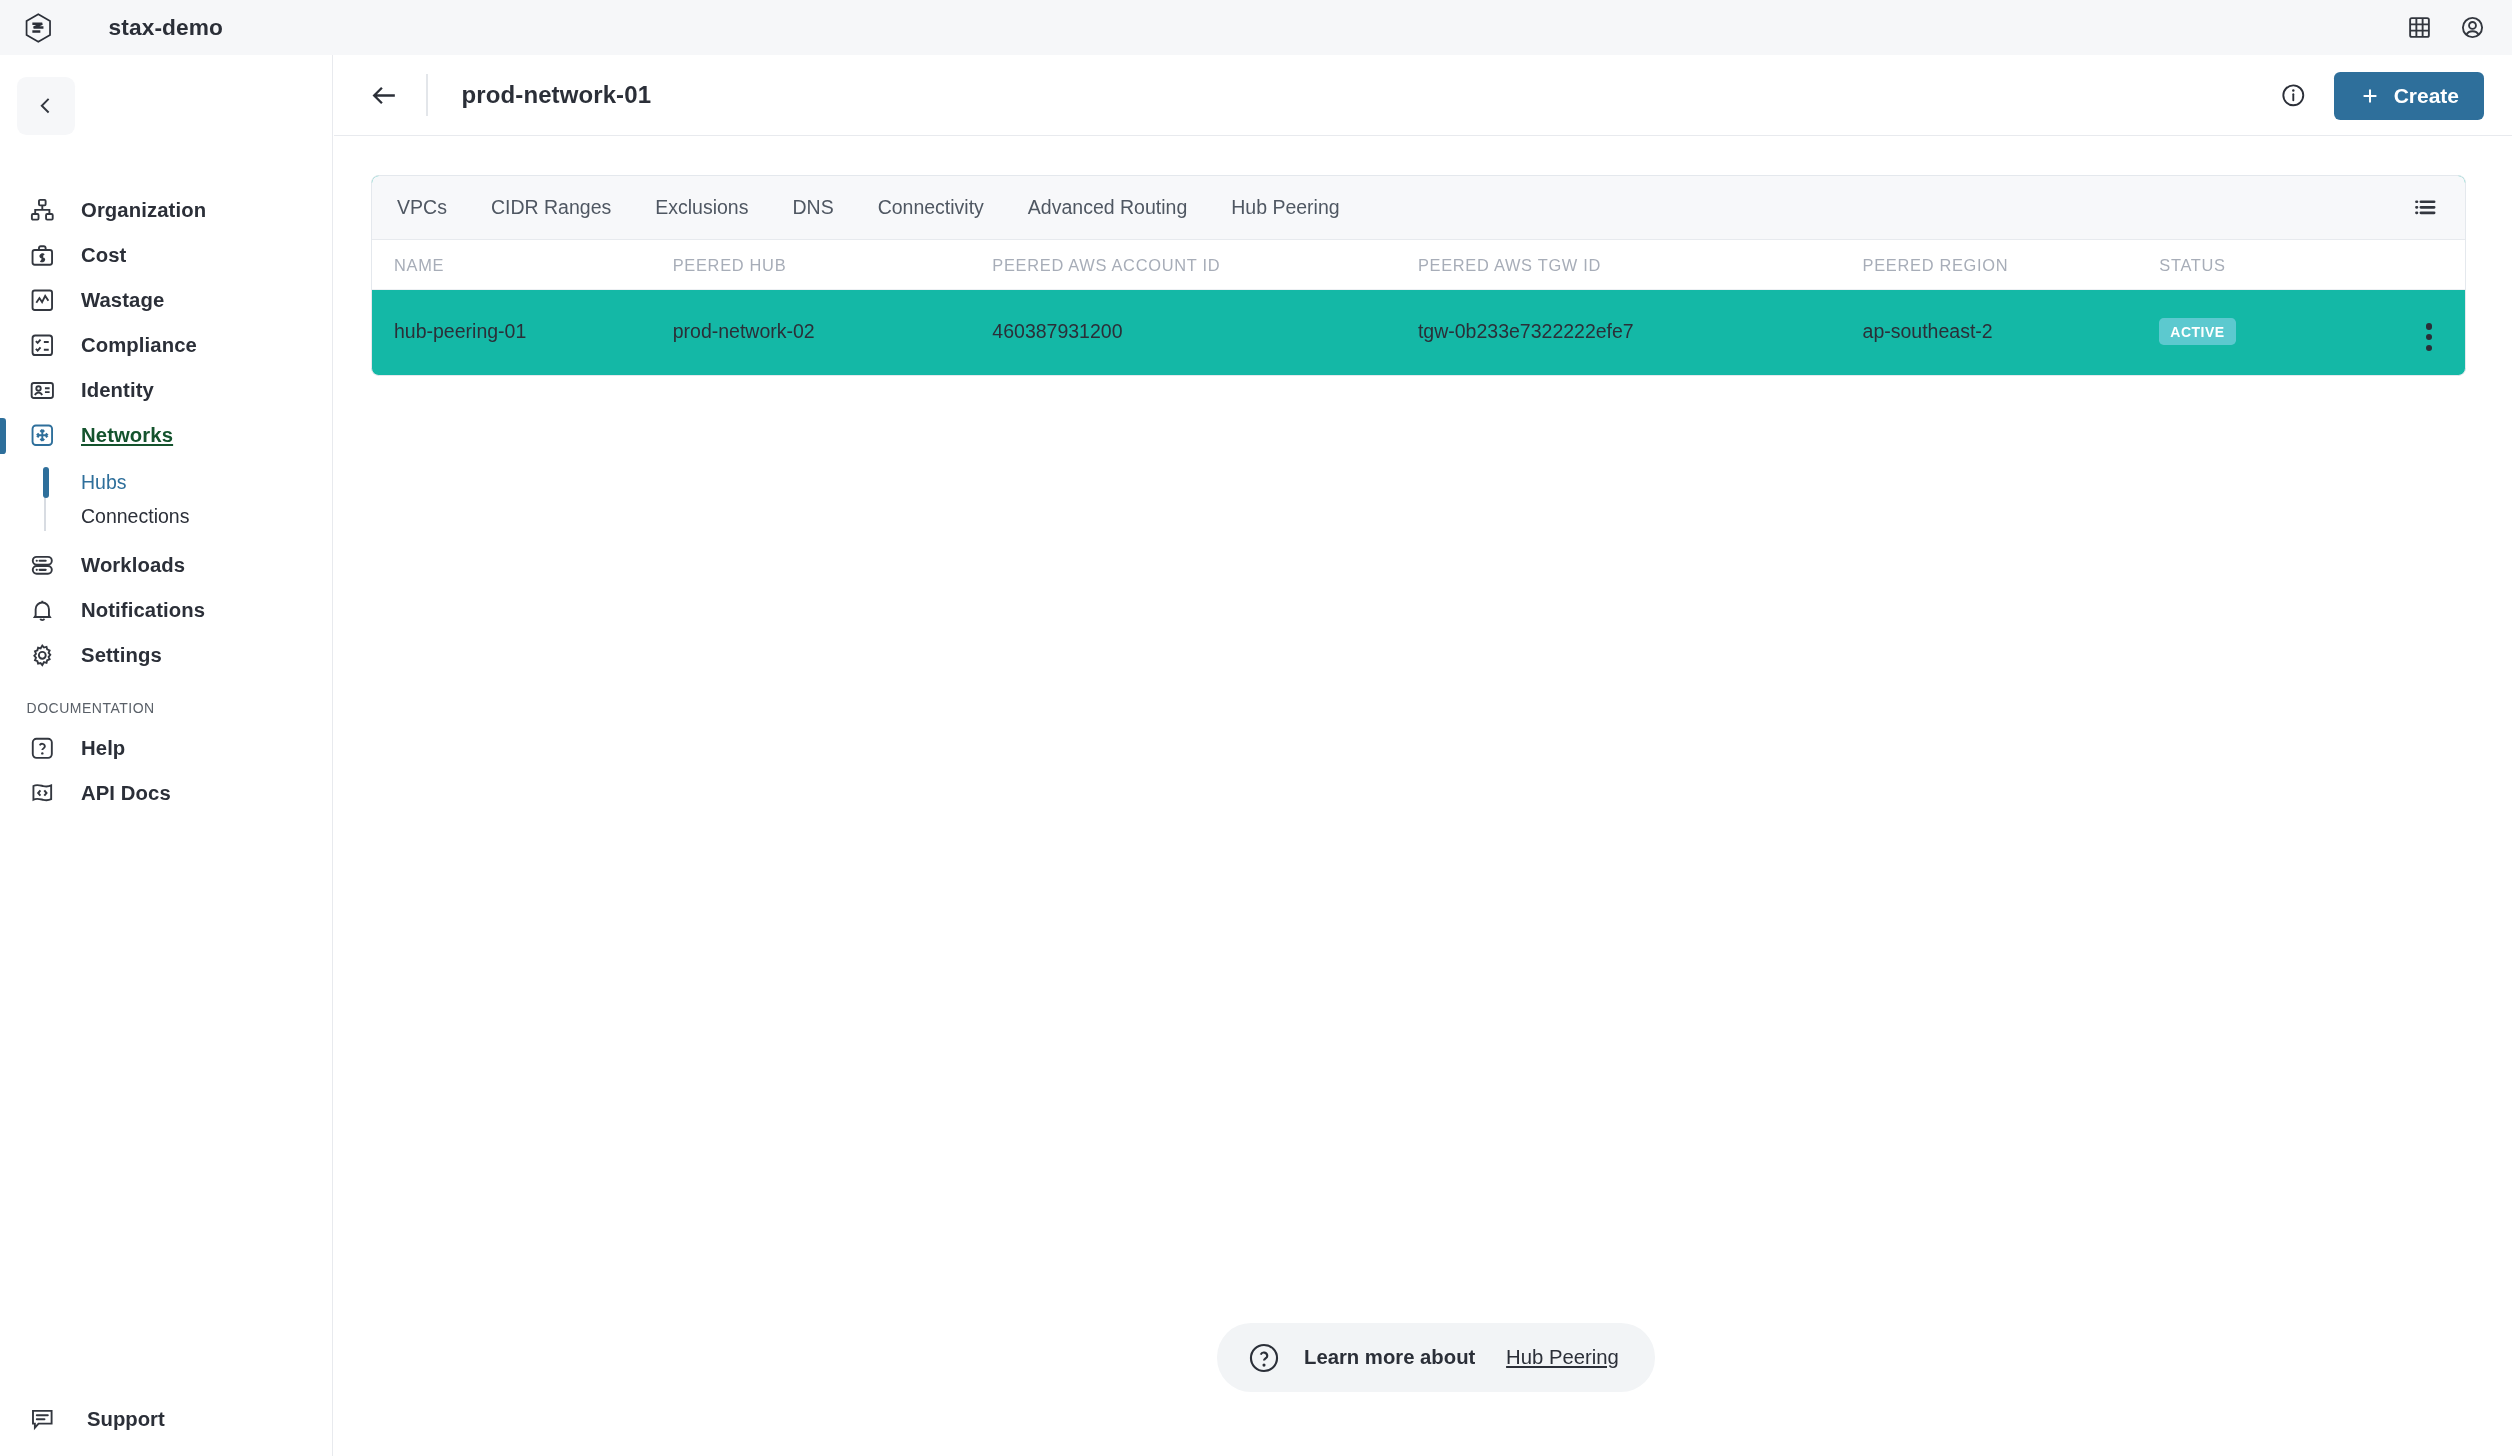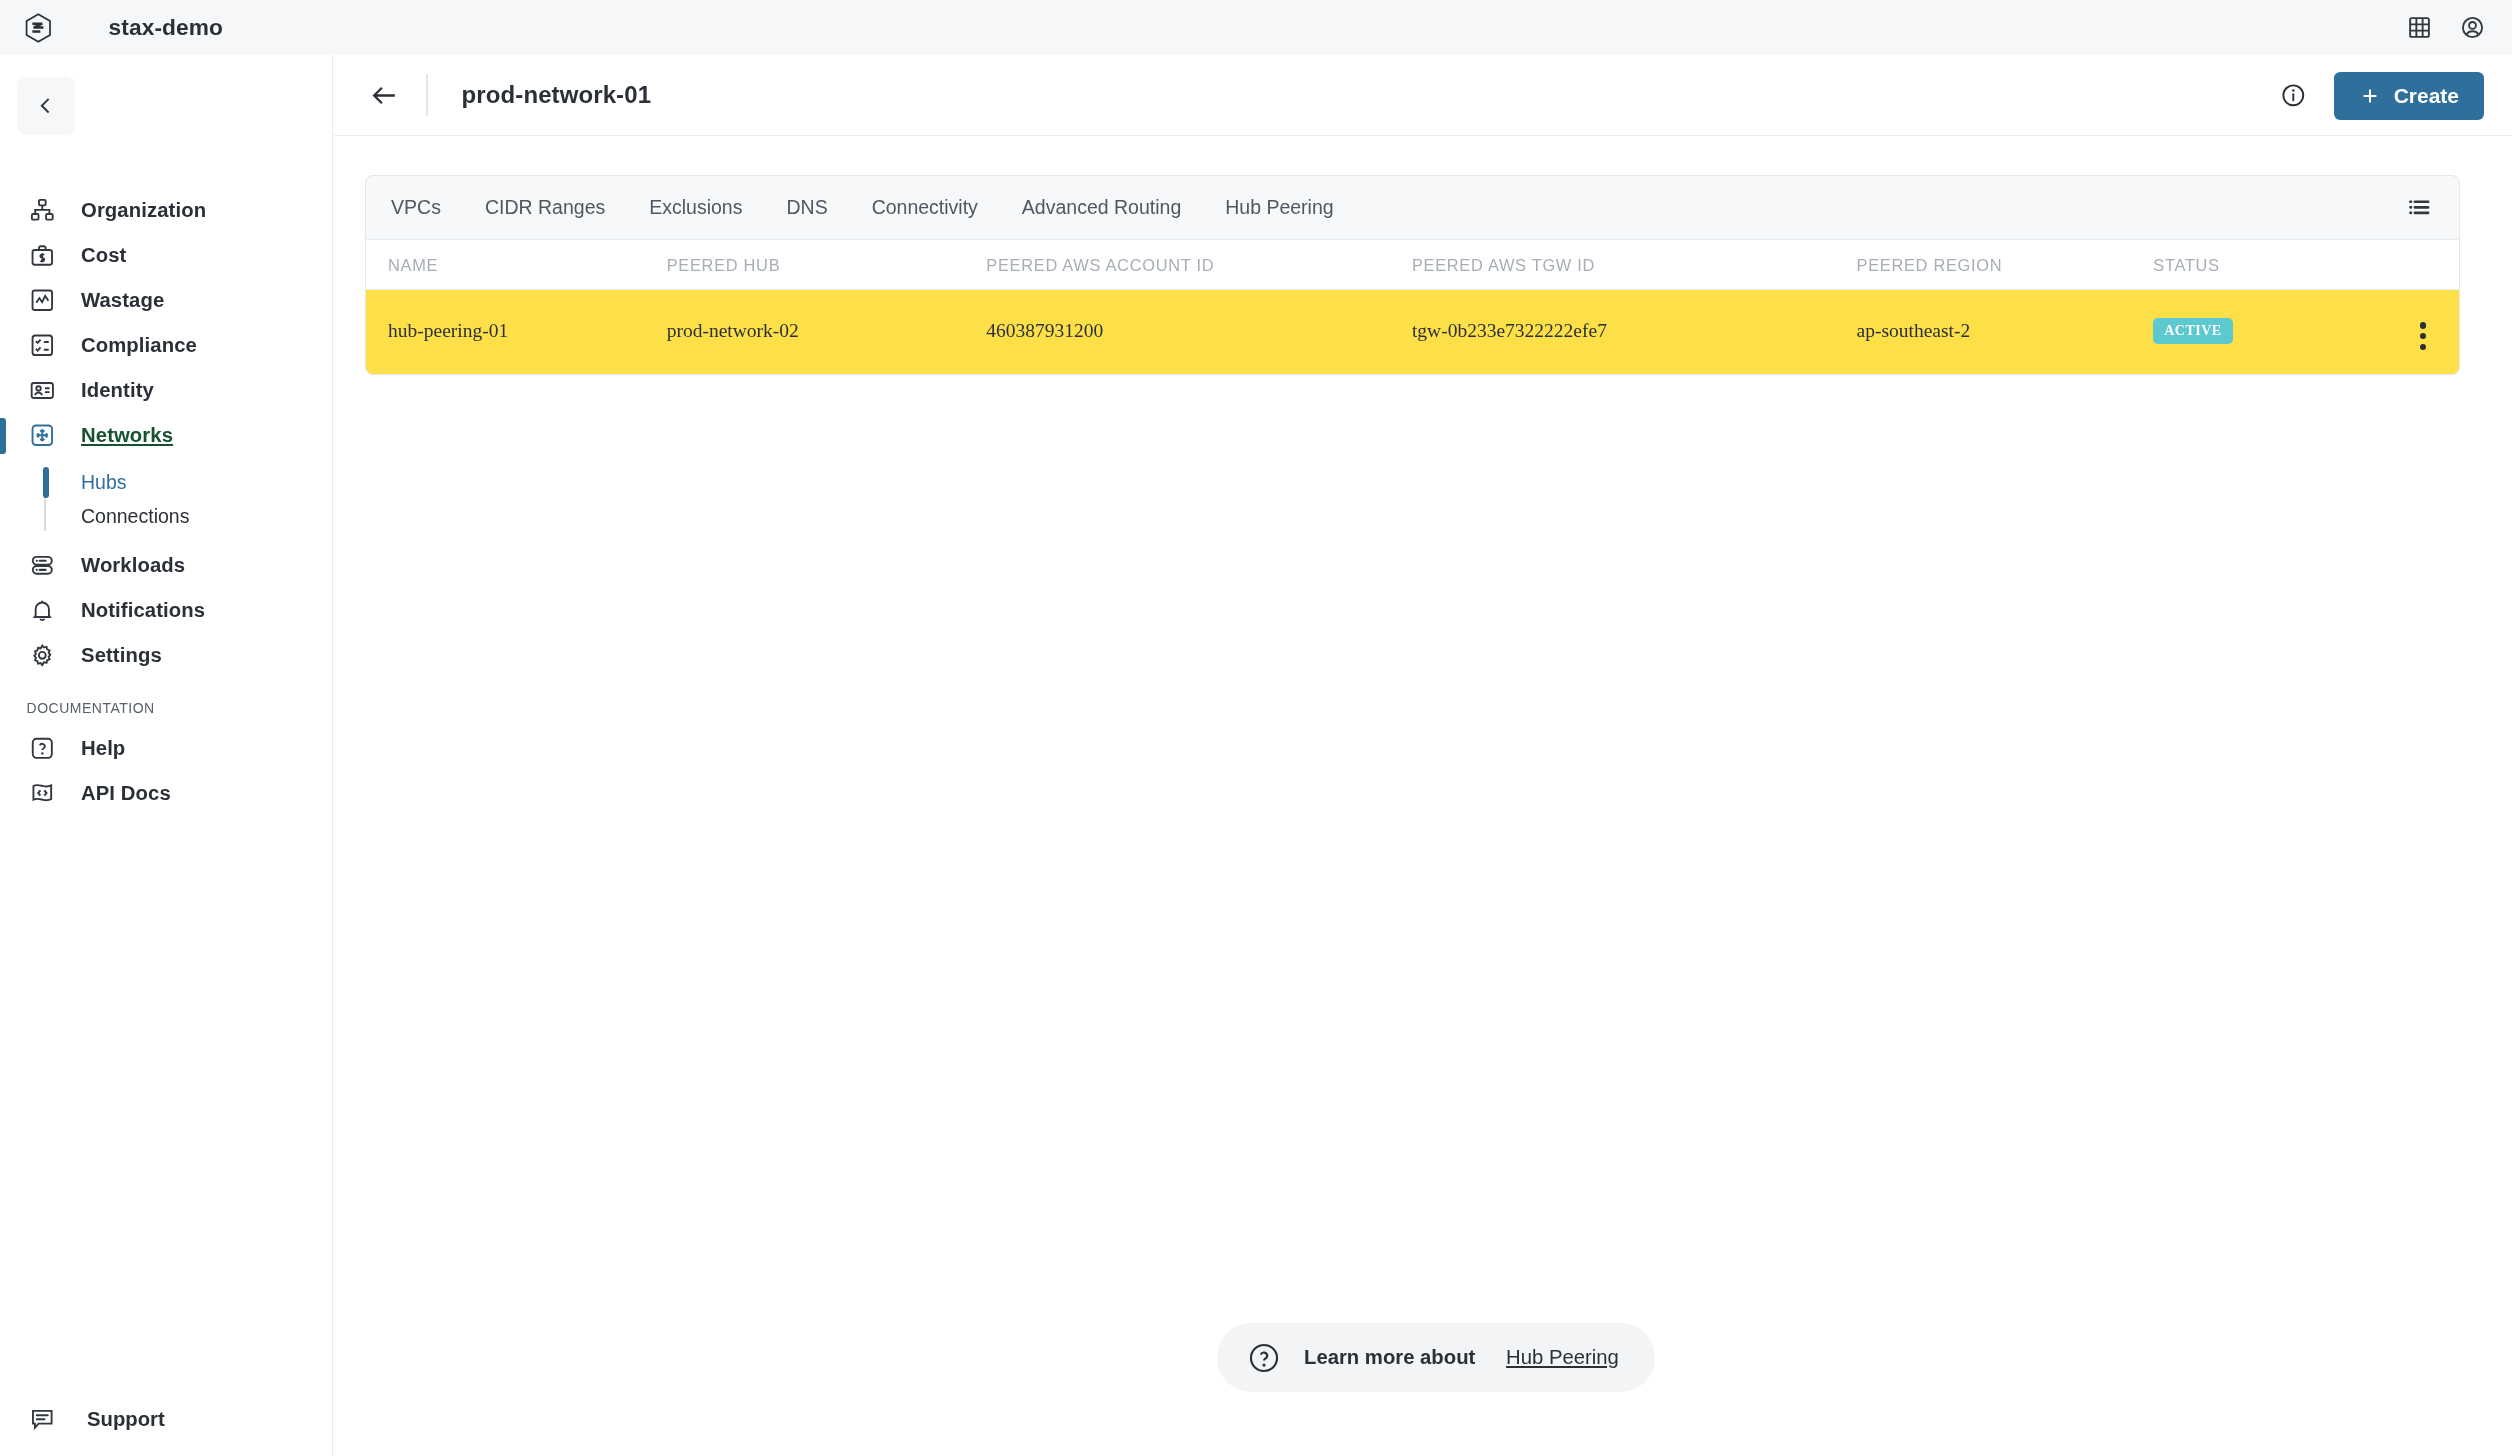--- a/index.html
+++ b/index.html
@@ -111,22 +111,22 @@
     display: flex; align-items: center; gap: 12.5px;
     background: #2e6f9b; color: #ffffff;
     padding: 0 25px; height: 48px; border-radius: 6.2px;
     font-size: 21px; font-weight: bold; cursor: pointer; border: none;
     font-family: "Liberation Sans", sans-serif;
   }
 
   
   .content { position: absolute; left: 334px; top: 137px; width: 2178px; height: 1319px; background: #fff; }
   .card {
-    position: absolute; left: 31px; top: 38px; width: 2095px;
-    border: 1.6px solid #e4e8ed; border-radius: 7.8px; background: #fde047;
+    position: absolute; left: 37px; top: 38px; width: 2095px;
+    border: 1.6px solid #e4e8ed; border-radius: 7.8px; background: #14b8a6;
     overflow: hidden;
   }
   .tabs-row {
     height: 64px; background: #f7f8fa; border-bottom: 1.6px solid #e7eaee;
     display: flex; align-items: center; position: relative;
   }
   .tab {
     font-size: 19.5px; color: #4f5762; padding: 0 22px; cursor: pointer;
     white-space: nowrap;
   }
@@ -136,21 +136,21 @@
     width: 36px; height: 36px; display: flex; align-items: center;
     justify-content: center; cursor: pointer;
   }
   table { width: 100%; border-collapse: collapse; }
   thead th {
     text-align: left; font-size: 16.4px; font-weight: normal; color: #a7adb8;
     letter-spacing: 0.7px; padding: 15.6px 0 14px 0; border-bottom: 1.6px solid #edf0f3;
     background: #ffffff;
   }
   tbody td {
-    font-size: 19.5px; color: #2b2f38; padding: 22px 0 23.4px 0; vertical-align: middle; font-family: Liberation Serif, serif;
+    font-size: 19.5px; color: #2b2f38; padding: 22px 0 23.4px 0; vertical-align: middle;
   }
   .c-name  { width: 301px; padding-left: 22px !important; }
   .c-hub   { width: 320px; }
   .c-acct  { width: 426px; }
   .c-tgw   { width: 445px; }
   .c-region{ width: 297px; }
   .c-status{ width: 234px; }
   .c-menu  { width: 72px; text-align: center; }
   .badge {
     display: inline-block; background: #5cc9cf; color: #ffffff;

